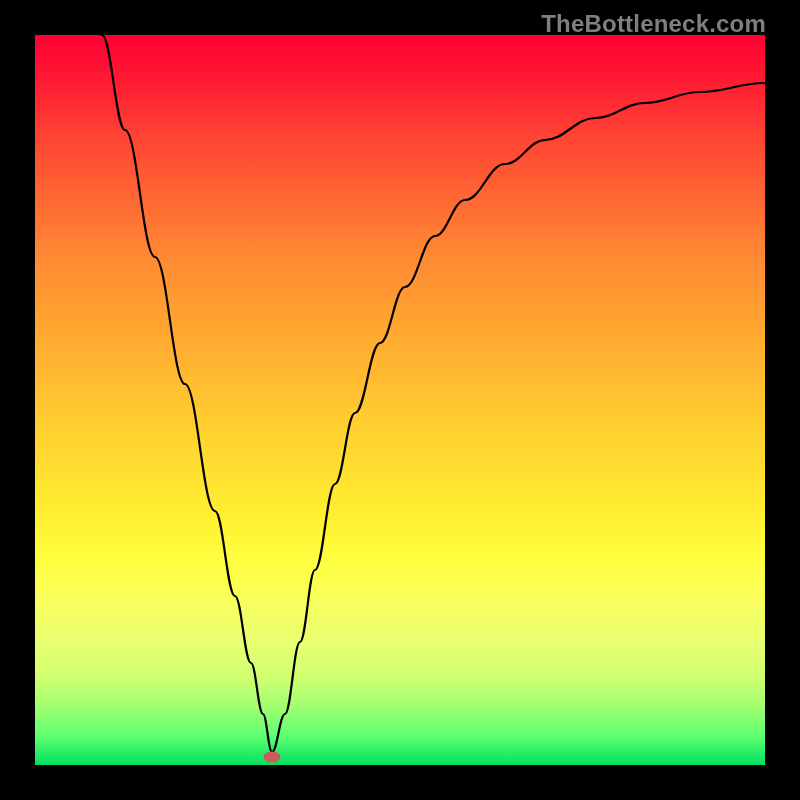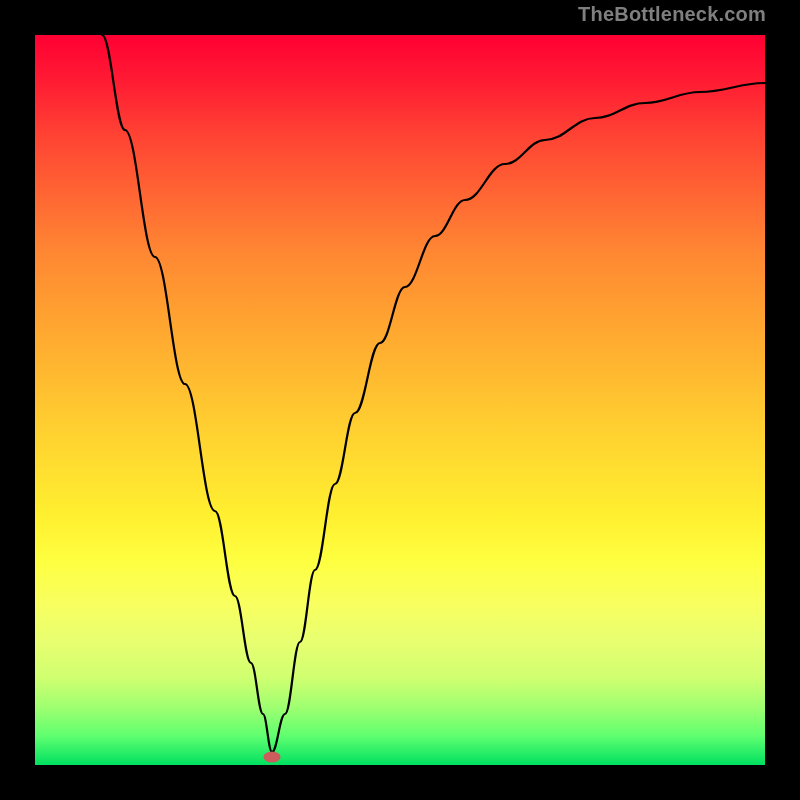--- a/index.html
+++ b/index.html
@@ -47,23 +47,23 @@
       #f8ff60 78%,
       #e8ff70 83%,
       #d0ff70 88%,
       #a0ff70 92%,
       #60ff70 96%,
       #00e060 100%
     );
   }
   .attribution {
     position: absolute;
-    top: 3px;
+    top: 10px;
     right: 34px;
-    font-size: 20px;
+    font-size: 24px;
     font-weight: 600;
     color: #7f7f80;
     letter-spacing: 0.2px;
     margin-left: 12px;
   }
   svg.curve {
     position: absolute;
     left: 0;
     top: 0;
     width: 100%;

